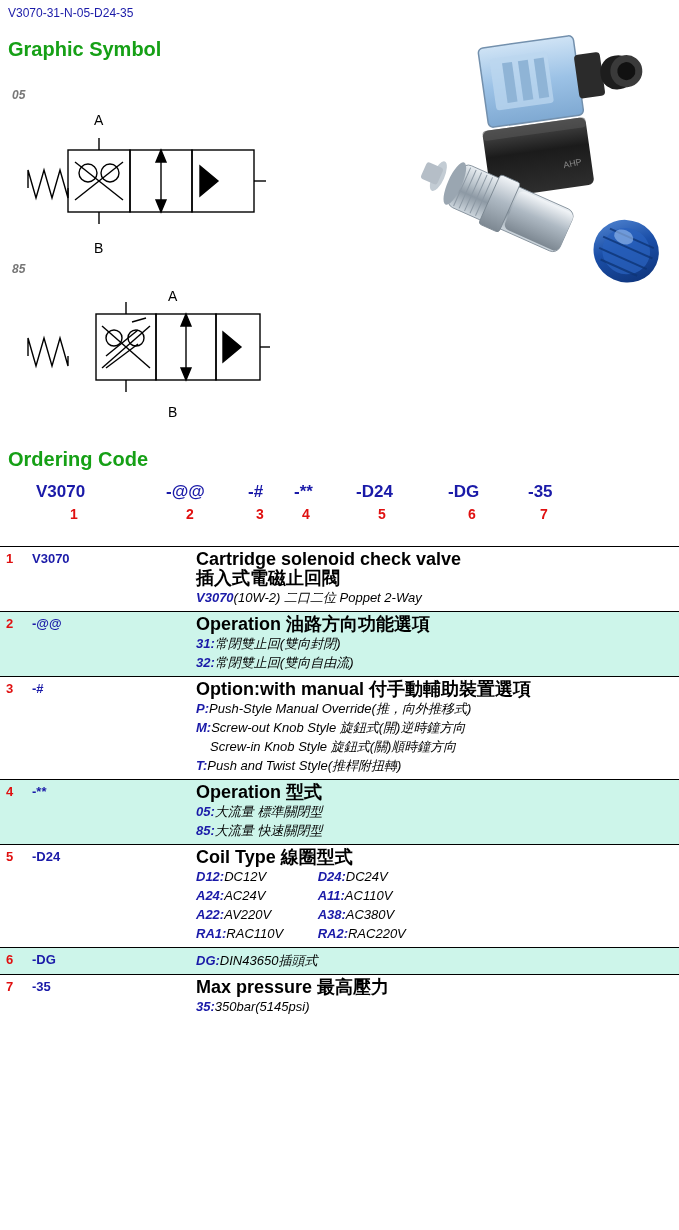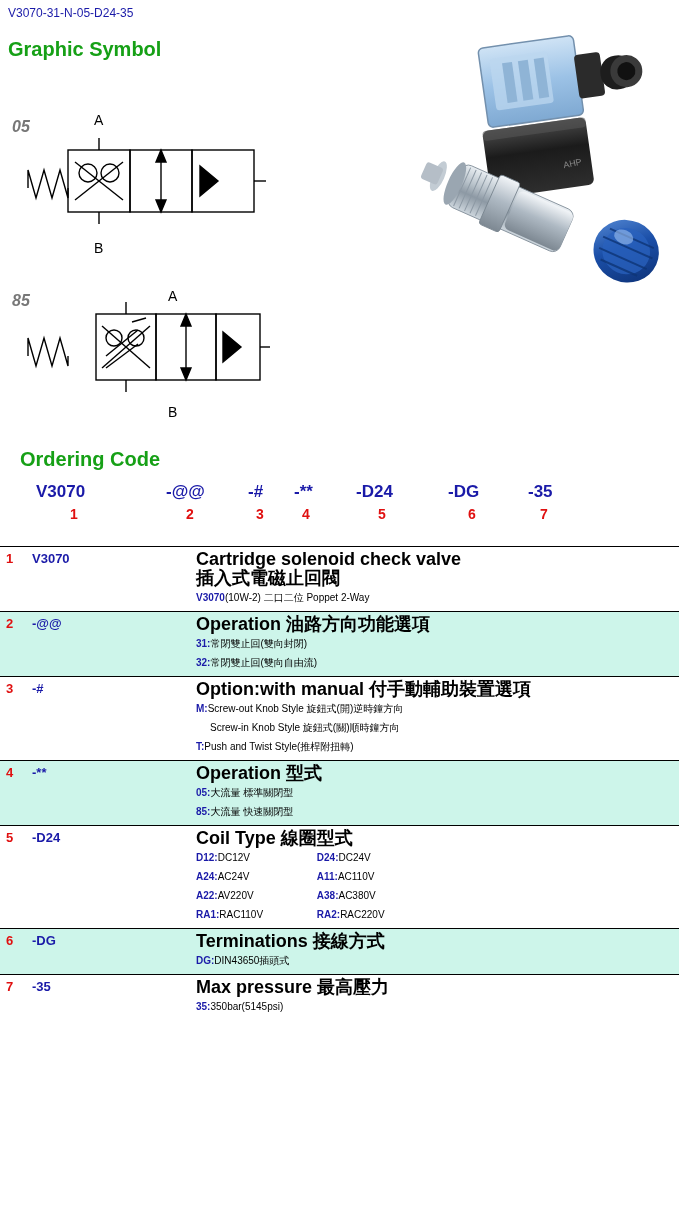--- a/index.html
+++ b/index.html
@@ -18,28 +18,27 @@
 
   
   .part-no {
     position: absolute; left: 8px; top: 6px;
     font-size: 12px; color: #1a1aa8; font-weight: normal;
   }
   .sec-title {
     font-size: 20px; font-weight: bold; color: #16a016;
   }
   #graphic-symbol-title { position: absolute; left: 8px; top: 38px; }
-  #ordering-code-title { position: absolute; left: 20px; top: 448px; }
+  #ordering-code-title { position: absolute; left: 8px; top: 448px; }
 
   
   .sym-tag {
     position: absolute;
-    font-size: 16px; font-weight: bold; color: #777777;
+    font-size: 12px; font-weight: bold; color: #777777;
     font-style: italic;
-    margin-top: 30px;
   }
   #sym-tag-05 { left: 12px; top: 88px; }
   #sym-tag-85 { left: 12px; top: 262px; }
 
   .port-label { position: absolute; font-size: 14px; color: #000; }
 
   svg.symbol { position: absolute; }
 
   
   .photo { position: absolute; left: 388px; top: 20px; width: 285px; height: 270px; }
@@ -64,21 +63,21 @@
     position: absolute; left: 6px; top: 4px;
     font-size: 13px; font-weight: bold; color: #e01010;
   }
   .t-code {
     position: absolute; left: 32px; top: 4px;
     font-size: 13px; font-weight: bold; color: #1a1aa8;
   }
   .t-body { margin-left: 196px; padding: 3px 4px 4px 0; }
   .t-head { font-size: 18px; font-weight: bold; color: #000; line-height: 19px; }
   .t-head .cn { font-weight: bold; }
-  .t-line { font-size: 10px; line-height: 19px; color: #000; }
+  .t-line { font-size: 13px; line-height: 19px; color: #000; font-style: italic; }
   .t-line .k { color: #1a1aa8; font-weight: bold; }
   .t-line .ind { display:inline-block; width: 14px; }
   .col2 { display:inline-block; }
   .col2 .k { color:#1a1aa8; font-weight:bold; }
   .w150 { display:inline-block; width: 118px; }
 </style>
 </head>
 <body>
 
 <div class="page">
@@ -265,20 +264,21 @@
         <div class="t-line"><span class="k">31:</span><span>常閉雙止回(雙向封閉)</span></div>
         <div class="t-line"><span class="k">32:</span><span>常閉雙止回(雙向自由流)</span></div>
       </div>
     </div>
 
     <div class="trow">
       <div class="t-idx">3</div>
       <div class="t-code">-#</div>
       <div class="t-body">
         <div class="t-head"><span>Option:with manual</span>&nbsp;<span class="cn">付手動輔助裝置選項</span></div>
+        <div class="t-line"><span class="k">P:</span><span>Push-Style Manual Override(推，向外推移式)</span></div>
         <div class="t-line"><span class="k">M:</span><span>Screw-out Knob Style 旋鈕式(開)逆時鐘方向</span></div>
         <div class="t-line"><span class="ind"></span><span>Screw-in Knob Style 旋鈕式(關)順時鐘方向</span></div>
         <div class="t-line"><span class="k">T:</span><span>Push and Twist Style(推桿附扭轉)</span></div>
       </div>
     </div>
 
     <div class="trow shade">
       <div class="t-idx">4</div>
       <div class="t-code">-**</div>
       <div class="t-body">
@@ -309,21 +309,20 @@
           <span class="col2 w150"><span class="k">RA1:</span><span>RAC110V</span></span>
           <span class="col2"><span class="k">RA2:</span><span>RAC220V</span></span>
         </div>
       </div>
     </div>
 
     <div class="trow shade">
       <div class="t-idx">6</div>
       <div class="t-code">-DG</div>
       <div class="t-body">
-        <div class="t-head"><span>Terminations</span>&nbsp;<span class="cn">接線方式</span></div>
         <div class="t-line"><span class="k">DG:</span><span>DIN43650插頭式</span></div>
       </div>
     </div>
 
     <div class="trow">
       <div class="t-idx">7</div>
       <div class="t-code">-35</div>
       <div class="t-body">
         <div class="t-head"><span>Max pressure</span>&nbsp;<span class="cn">最高壓力</span></div>
         <div class="t-line"><span class="k">35:</span><span>350bar(5145psi)</span></div>

